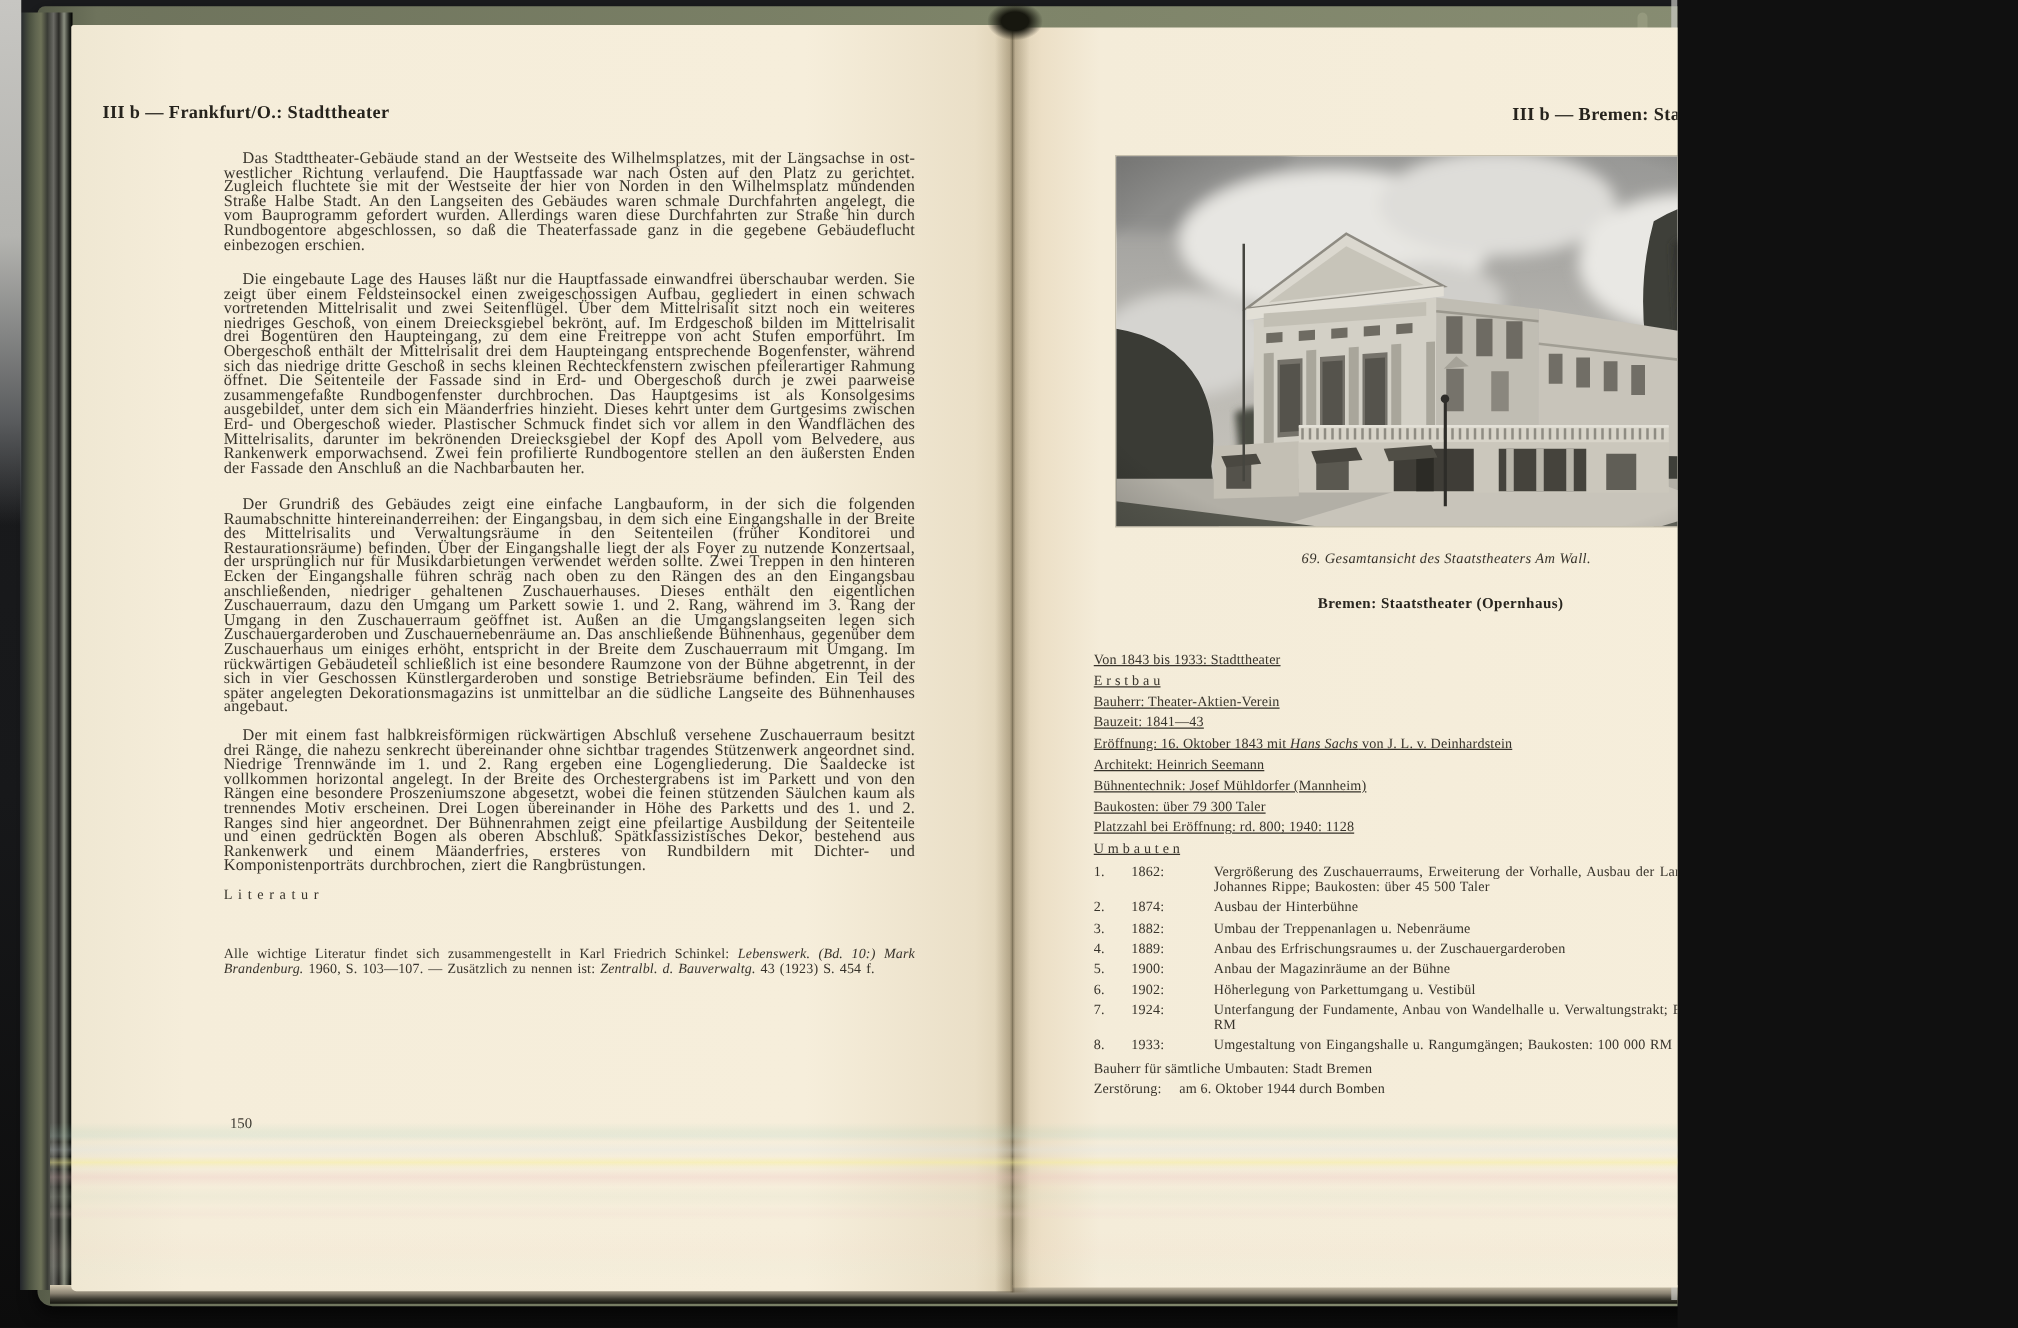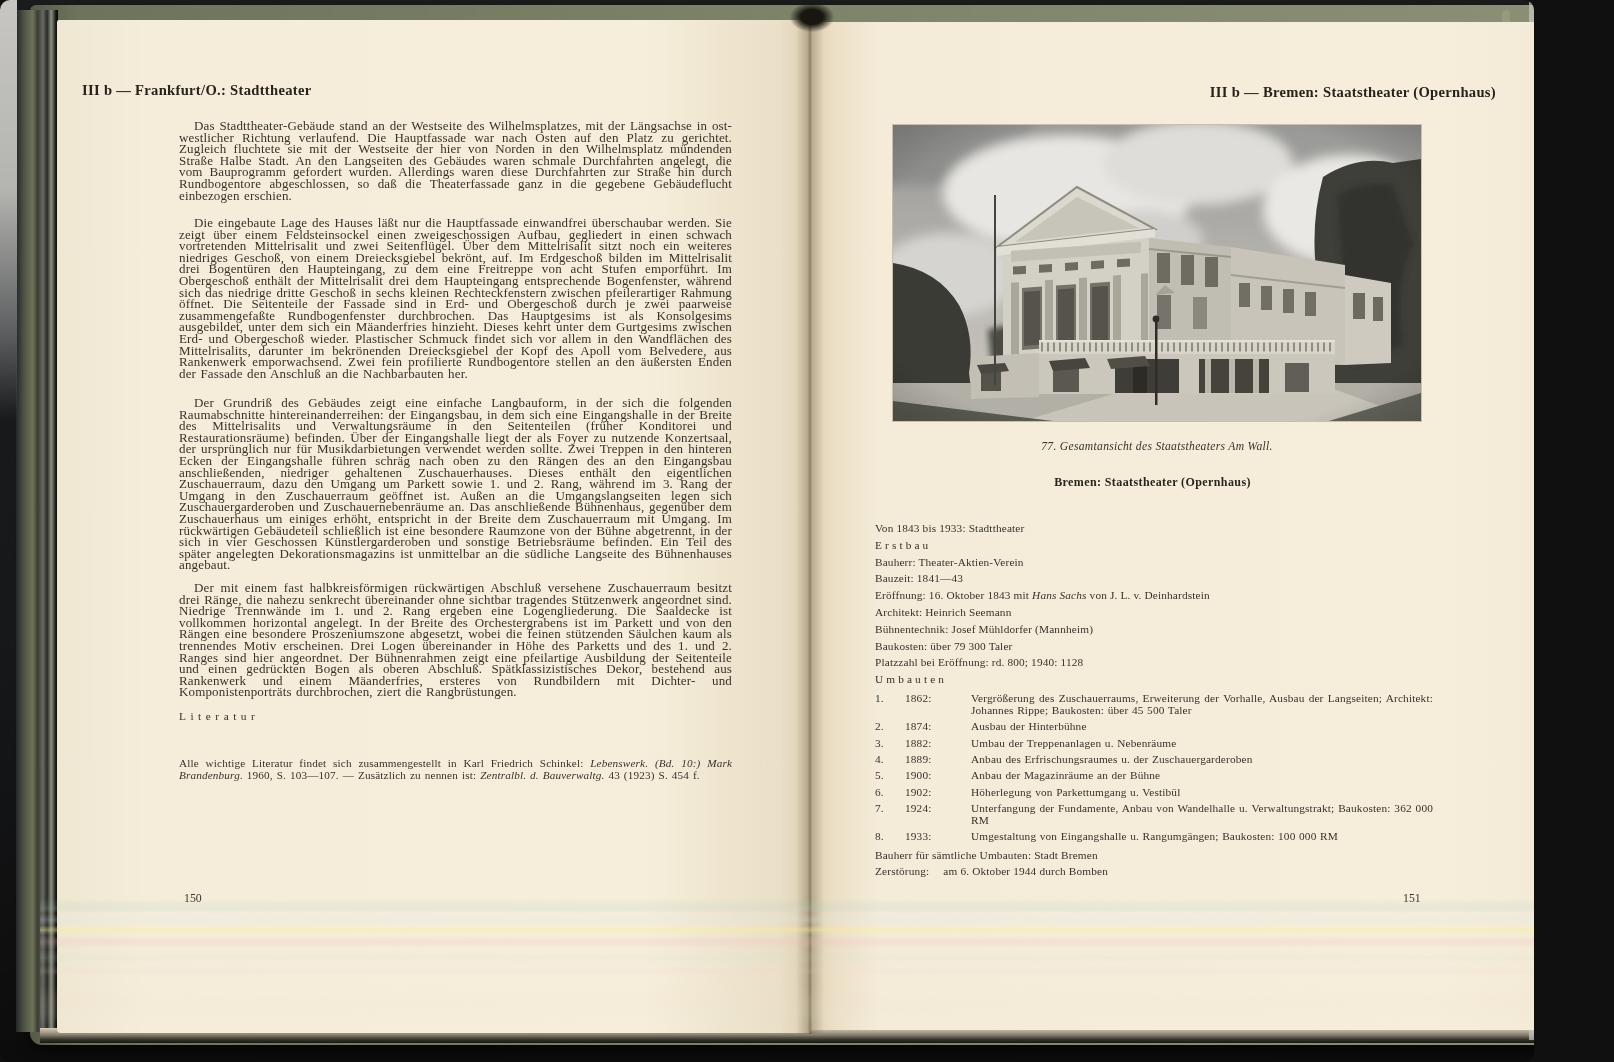--- a/index.html
+++ b/index.html
@@ -1,18 +1,18 @@
 <!DOCTYPE html>
 <html><head>
 <meta charset="utf-8">
 <style>
   html,body{margin:0;padding:0;background:#101010;}
-  .scene{position:relative;width:1534px;height:1062px;overflow:hidden;
+  .scene{position:relative;width:1342px;height:1062px;overflow:hidden;
          background:linear-gradient(180deg,#1b1c1e 0%,#17181a 60%,#0c0c0c 100%);
-         font-family:"Liberation Serif","DejaVu Serif",serif;color:#35312a;border-radius:10px;}
+         font-family:"Liberation Serif","DejaVu Serif",serif;color:#35312a;}
   
   .scan-strip-left{position:absolute;left:0;top:0;width:17px;height:420px;
          background:linear-gradient(180deg,#c7c6c2 0%,#b4b4b0 45%,#5a5c5e 80%,rgba(30,32,36,0) 100%);}
   .scan-strip-right{position:absolute;right:0;top:0;width:5px;height:1040px;background:#c8c7c2;opacity:.7;}
   
   .cover{position:absolute;left:30px;top:5px;width:1582px;height:1040px;
          background:linear-gradient(90deg,#565b48 0%,#6e735c 3%,#7e8469 50%,#8a8f75 97%,#6c7158 100%);
          border-radius:6px 26px 26px 12px;box-shadow:0 6px 14px rgba(0,0,0,.6);}
   .cover-highlight{position:absolute;right:24px;top:10px;width:8px;height:1020px;background:#a3a78c;opacity:.5;border-radius:4px;}
   
@@ -52,21 +52,21 @@
   .para{position:absolute;width:553px;font-size:13px;line-height:11.6px;text-align:justify;
         letter-spacing:.15px;word-spacing:1px;text-indent:15px;color:#37332b;}
   .spaced{letter-spacing:4.5px;font-size:11.4px;color:#37332b;}
   .lit-head{position:absolute;}
   .lit-para{position:absolute;width:553px;font-size:11.2px;line-height:12.2px;text-align:justify;
         letter-spacing:.15px;word-spacing:1px;color:#37332b;}
   .it{font-style:italic;}
   .pagenum{position:absolute;font-size:11.8px;color:#3a362e;}
   .caption{position:absolute;font-style:italic;font-size:11.6px;text-align:center;color:#37332b;letter-spacing:.3px;}
   .title{position:absolute;font-weight:bold;font-size:12px;text-align:center;color:#28251f;letter-spacing:.4px;}
-  .facts{position:absolute;font-size:11.3px;color:#37332b;letter-spacing:.15px;}
+  .facts{position:absolute;font-size:11.3px;color:#37332b;letter-spacing:.15px;text-decoration:underline;}
   .facts .fline{display:block;line-height:16.8px;white-space:nowrap;}
   .ulist{position:absolute;width:558px;font-size:11.3px;color:#37332b;letter-spacing:.15px;}
   .u-row{display:flex;margin-bottom:4.6px;line-height:11.8px;}
   .u-num{width:30px;flex:none;}
   .u-year{width:66px;flex:none;}
   .u-desc{flex:1;text-align:justify;word-spacing:.6px;}
   .f-tail{line-height:15.8px;white-space:nowrap;}
   .z-val{margin-left:14px;}
   .photo{position:absolute;left:83px;top:103px;width:528px;height:296px;box-shadow:0 0 0 1px rgba(60,55,40,.25);}
 </style>
@@ -204,21 +204,21 @@
         <rect x="360" y="234" width="6" height="34" fill="#b9b5aa"></rect>
         <rect x="392" y="238" width="24" height="29" fill="#605e56"></rect>
 
         <rect x="101" y="70" width="2" height="190" fill="#45453f"></rect>
         <rect x="262" y="196" width="2.5" height="84" fill="#2e2d29"></rect>
         <circle cx="263" cy="194" r="3.4" fill="#2e2d29"></circle>
       </g>
       <rect width="528" height="296" fill="url(#vign)"></rect>
     </svg>
 
-    <div class="caption" style="left:83px;top:418px;width:528px;">77. Gesamtansicht des Staatstheaters Am Wall.</div>
+    <div class="caption" style="left:83px;top:418px;width:528px;">69. Gesamtansicht des Staatstheaters Am Wall.</div>
     <div class="title" style="left:60px;top:453px;width:565px;">Bremen: Staatstheater (Opernhaus)</div>
 
     <div class="facts" style="left:65px;top:498px;">
       <span class="fline">Von 1843 bis 1933: Stadttheater</span>
       <span class="fline">E r s t b a u</span>
       <span class="fline">Bauherr: Theater-Aktien-Verein</span>
       <span class="fline">Bauzeit: 1841—43</span>
       <span class="fline"><span>Eröffnung: 16. Oktober 1843 mit </span><span class="it">Hans Sachs</span><span> von J. L. v. Deinhardstein</span></span>
       <span class="fline">Architekt: Heinrich Seemann</span>
       <span class="fline">Bühnentechnik: Josef Mühldorfer (Mannheim)</span>

